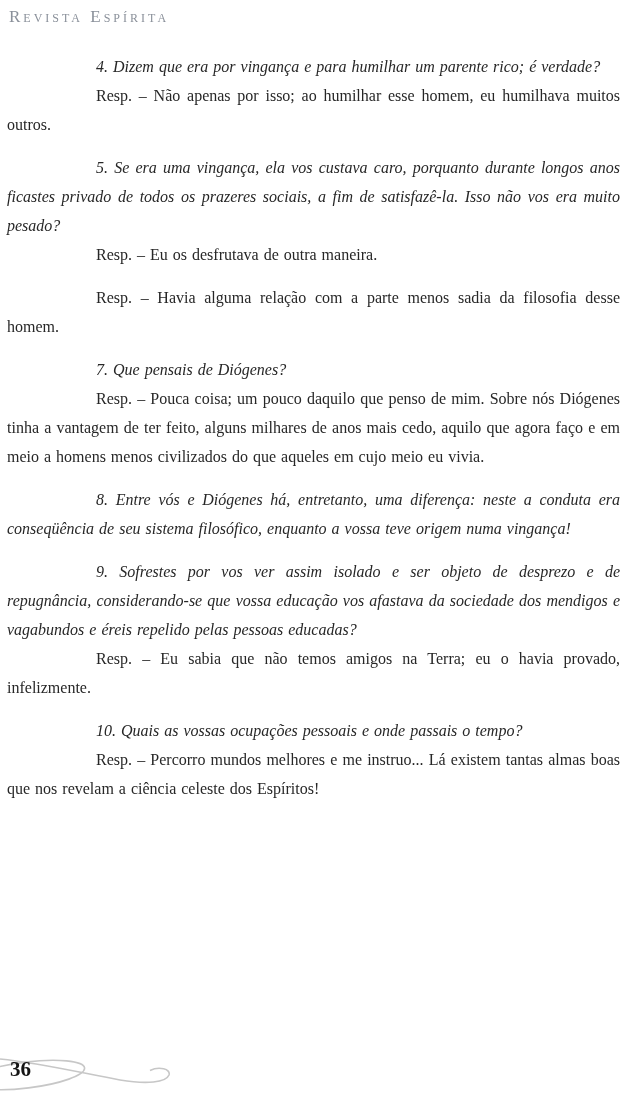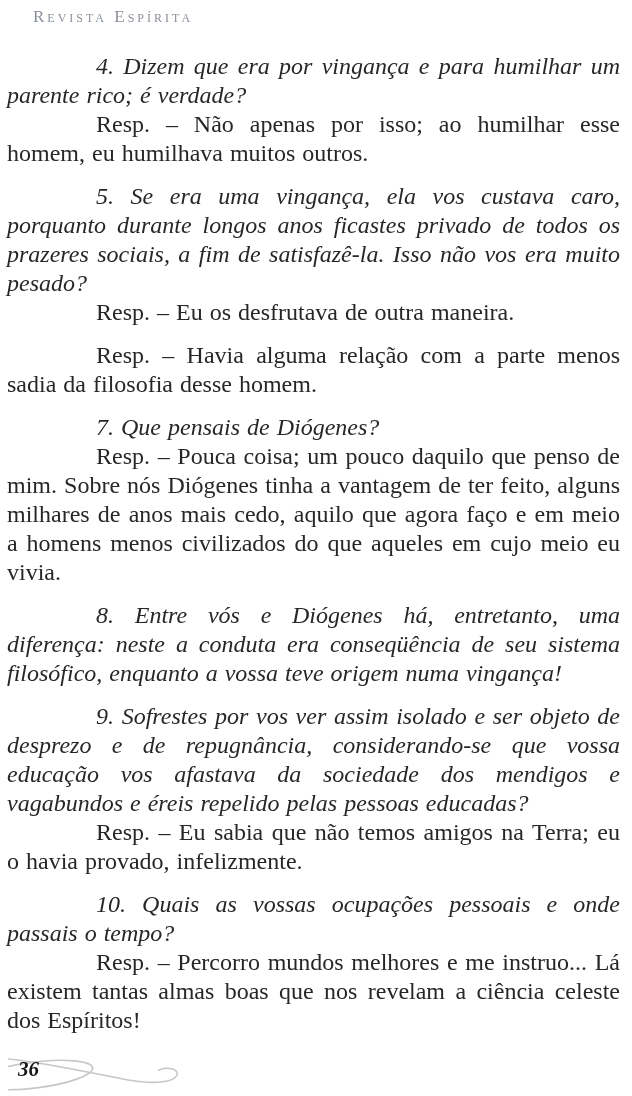--- a/index.html
+++ b/index.html
@@ -13,47 +13,45 @@
     color: #272727;
   }
   .running-header {
     position: absolute;
     top: 7px;
     left: 9px;
     font-variant: small-caps;
     font-size: 17px;
     letter-spacing: 3px;
     color: #8a909a;
-    margin-left: 24px;
   }
   .content {
     position: absolute;
     top: 52px;
     left: 7px;
     width: 613px;
   }
   .qa-block + .qa-block { margin-top: 14px; }
   .content p {
     margin: 0;
-    font-size: 24px;
+    font-size: 16px;
     line-height: 29px;
     text-align: justify;
     text-indent: 89px;
     word-spacing: 1px;
   }
   p.question { font-style: italic; }
   p.answer { font-style: normal; }
   .resp-label { }
   .page-footer {
     position: absolute;
-    left: 8px;
+    left: 0;
     top: 1048px;
     width: 240px;
     height: 48px;
-    font-style: italic;
   }
   .flourish {
     position: absolute;
     left: 0;
     top: 0;
   }
   .page-number {
     position: absolute;
     left: 10px;
     top: 9px;

